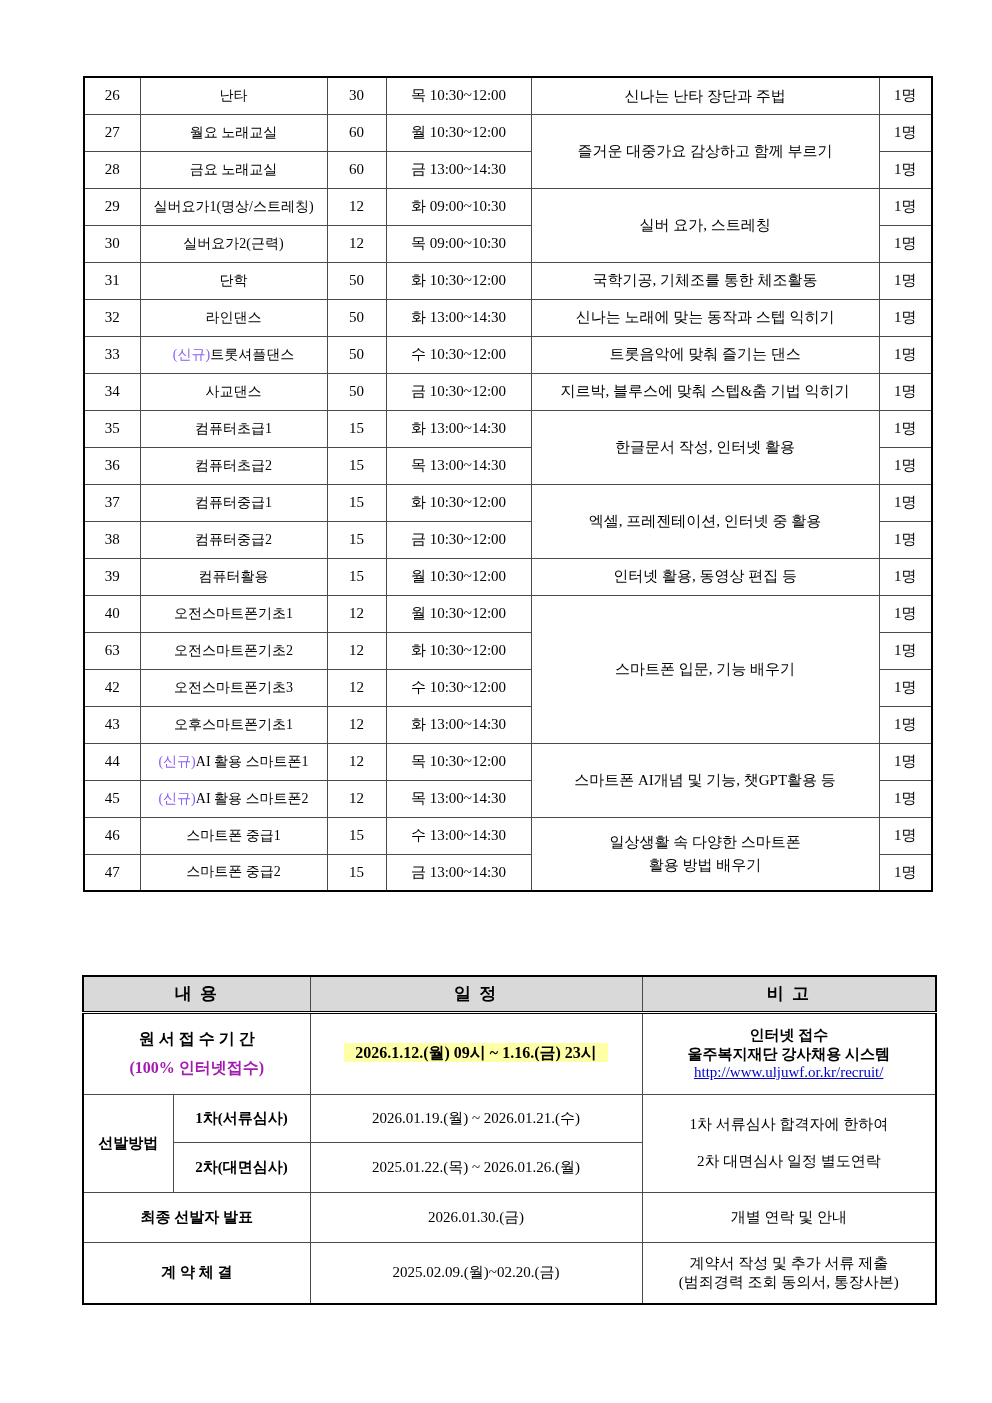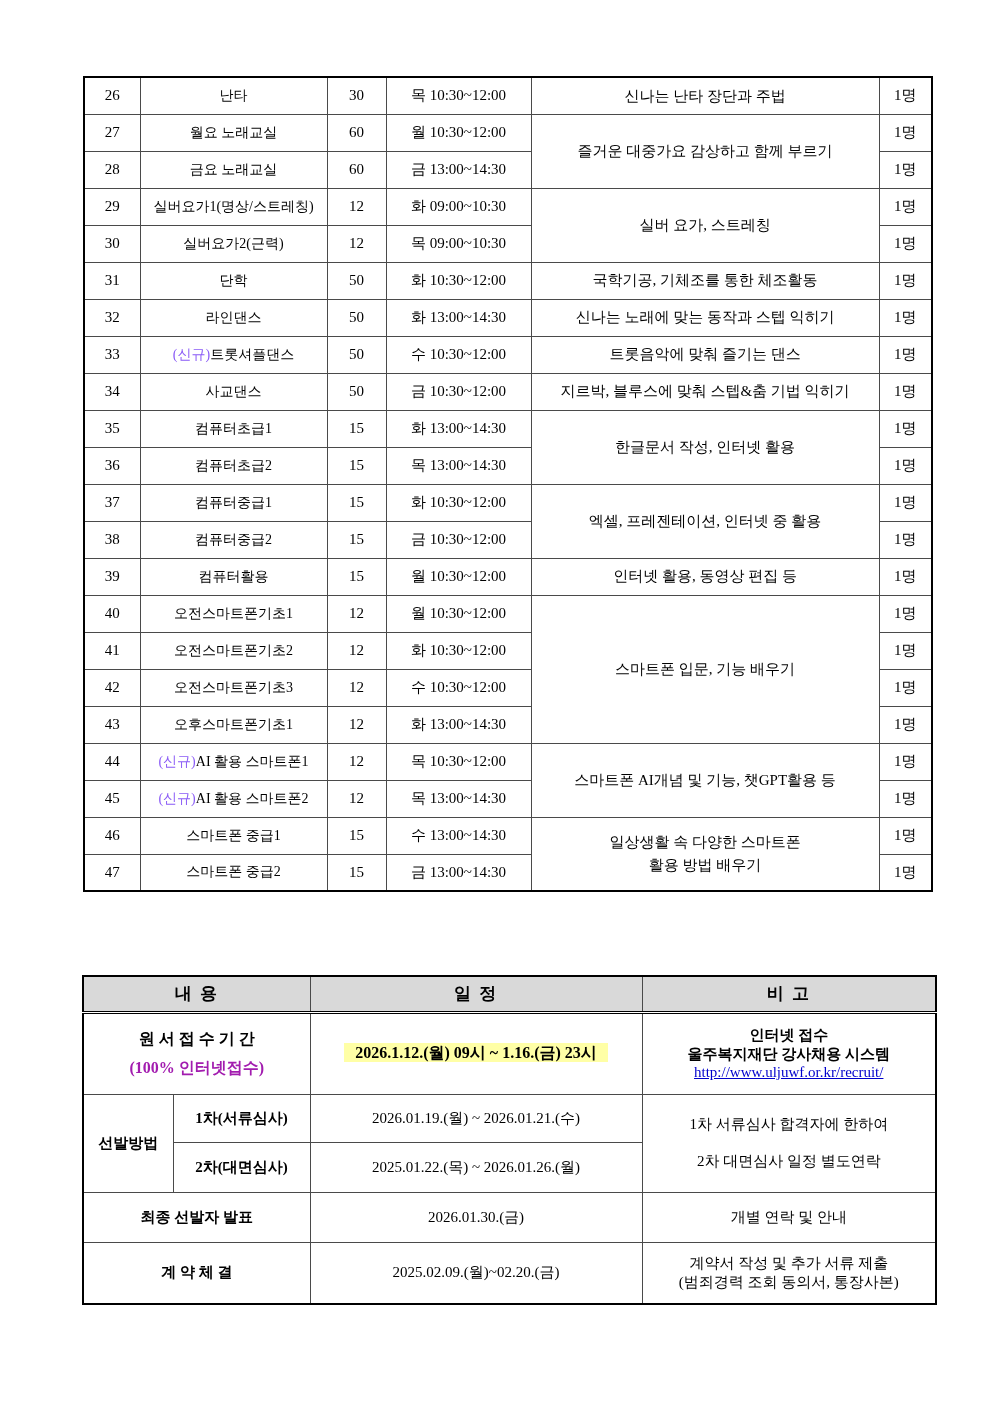--- a/index.html
+++ b/index.html
@@ -205,21 +205,21 @@
           </tr>
           <tr>
             <td class="c-no">40</td>
             <td class="c-name">오전스마트폰기초1</td>
             <td class="c-members">12</td>
             <td class="c-time">월 10:30~12:00</td>
             <td class="c-desc" rowspan="4">스마트폰 입문, 기능 배우기</td>
             <td class="c-quota">1명</td>
           </tr>
           <tr>
-            <td class="c-no">41</td>
+            <td class="c-no">63</td>
             <td class="c-name">오전스마트폰기초2</td>
             <td class="c-members">12</td>
             <td class="c-time">화 10:30~12:00</td>
             <td class="c-quota">1명</td>
           </tr>
           <tr>
             <td class="c-no">42</td>
             <td class="c-name">오전스마트폰기초3</td>
             <td class="c-members">12</td>
             <td class="c-time">수 10:30~12:00</td>

